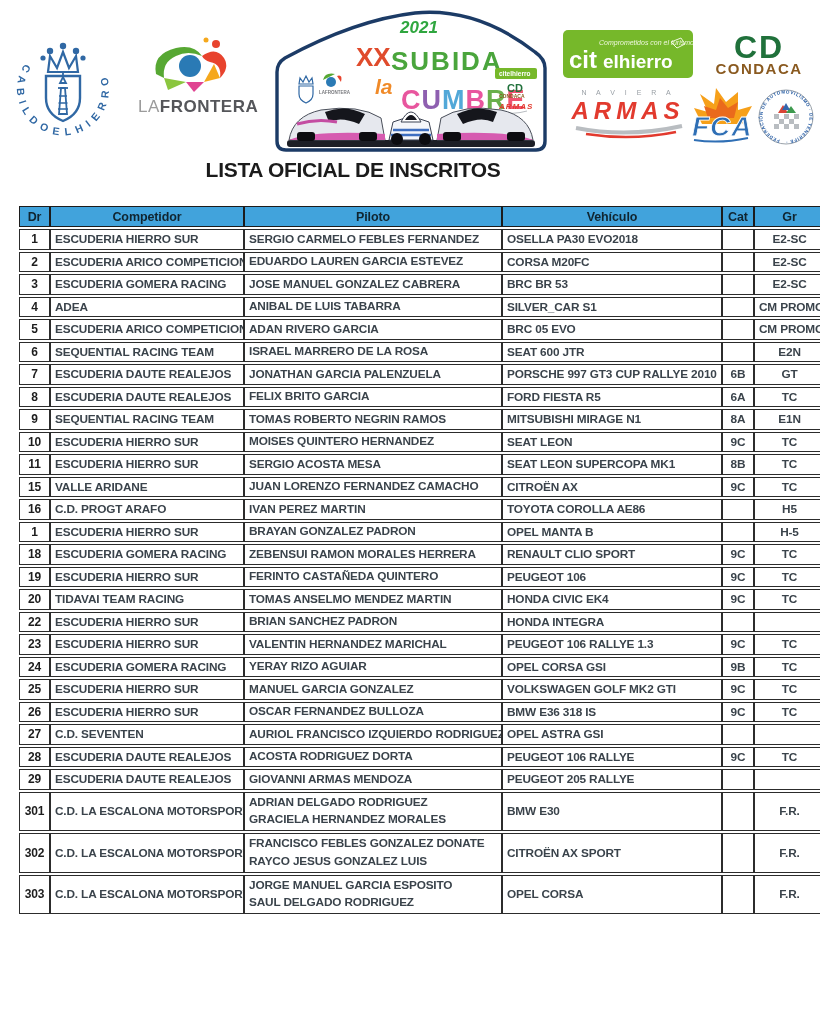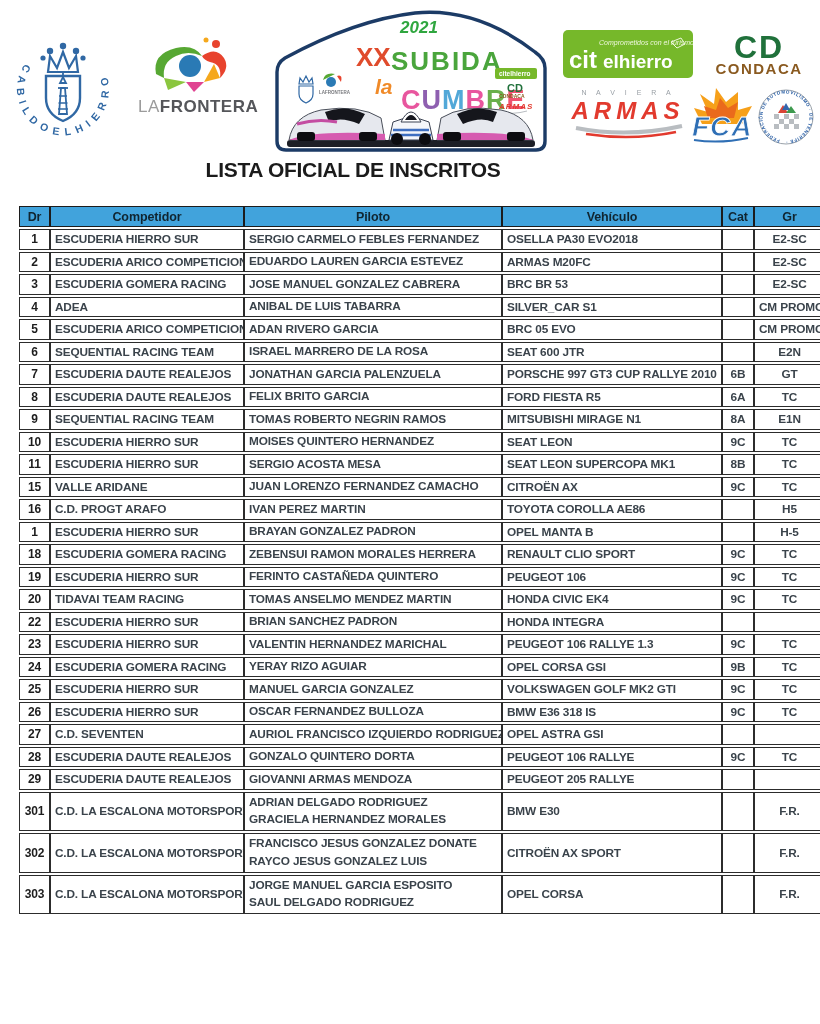--- a/index.html
+++ b/index.html
@@ -214,21 +214,21 @@
           <td class="c-veh">OSELLA PA30 EVO2018</td>
           <td class="c-cat"></td>
           <td class="c-gr">E2-SC</td>
         </tr>
         <tr>
           <td class="c-dr">2</td>
           <td class="c-comp">ESCUDERIA ARICO COMPETICION</td>
           <td class="c-pil">
             <div class="pline">EDUARDO LAUREN GARCIA ESTEVEZ</div>
           </td>
-          <td class="c-veh">ARMAS M20FC</td>
+          <td class="c-veh">CORSA M20FC</td>
           <td class="c-cat"></td>
           <td class="c-gr">E2-SC</td>
         </tr>
         <tr>
           <td class="c-dr">3</td>
           <td class="c-comp">ESCUDERIA GOMERA RACING</td>
           <td class="c-pil">
             <div class="pline">JOSE MANUEL GONZALEZ CABRERA</div>
           </td>
           <td class="c-veh">BRC BR 53</td>
@@ -432,21 +432,21 @@
             <div class="pline">AURIOL FRANCISCO IZQUIERDO RODRIGUEZ</div>
           </td>
           <td class="c-veh">OPEL ASTRA GSI</td>
           <td class="c-cat"></td>
           <td class="c-gr"></td>
         </tr>
         <tr>
           <td class="c-dr">28</td>
           <td class="c-comp">ESCUDERIA DAUTE REALEJOS</td>
           <td class="c-pil">
-            <div class="pline">GONZALO QUINTERO DORTA</div>
+            <div class="pline">ACOSTA RODRIGUEZ DORTA</div>
           </td>
           <td class="c-veh">PEUGEOT 106 RALLYE</td>
           <td class="c-cat">9C</td>
           <td class="c-gr">TC</td>
         </tr>
         <tr>
           <td class="c-dr">29</td>
           <td class="c-comp">ESCUDERIA DAUTE REALEJOS</td>
           <td class="c-pil">
             <div class="pline">GIOVANNI ARMAS MENDOZA</div>
@@ -463,21 +463,21 @@
             <div class="pline">GRACIELA HERNANDEZ  MORALES</div>
           </td>
           <td class="c-veh">BMW E30</td>
           <td class="c-cat"></td>
           <td class="c-gr">F.R.</td>
         </tr>
         <tr class="tall">
           <td class="c-dr">302</td>
           <td class="c-comp">C.D. LA ESCALONA MOTORSPORT</td>
           <td class="c-pil">
-            <div class="pline">FRANCISCO JESUS GONZALEZ DONATE</div>
+            <div class="pline">FRANCISCO FEBLES GONZALEZ DONATE</div>
             <div class="pline">RAYCO JESUS GONZALEZ LUIS</div>
           </td>
           <td class="c-veh">CITROËN AX SPORT</td>
           <td class="c-cat"></td>
           <td class="c-gr">F.R.</td>
         </tr>
         <tr class="tall">
           <td class="c-dr">303</td>
           <td class="c-comp">C.D. LA ESCALONA MOTORSPORT</td>
           <td class="c-pil">

